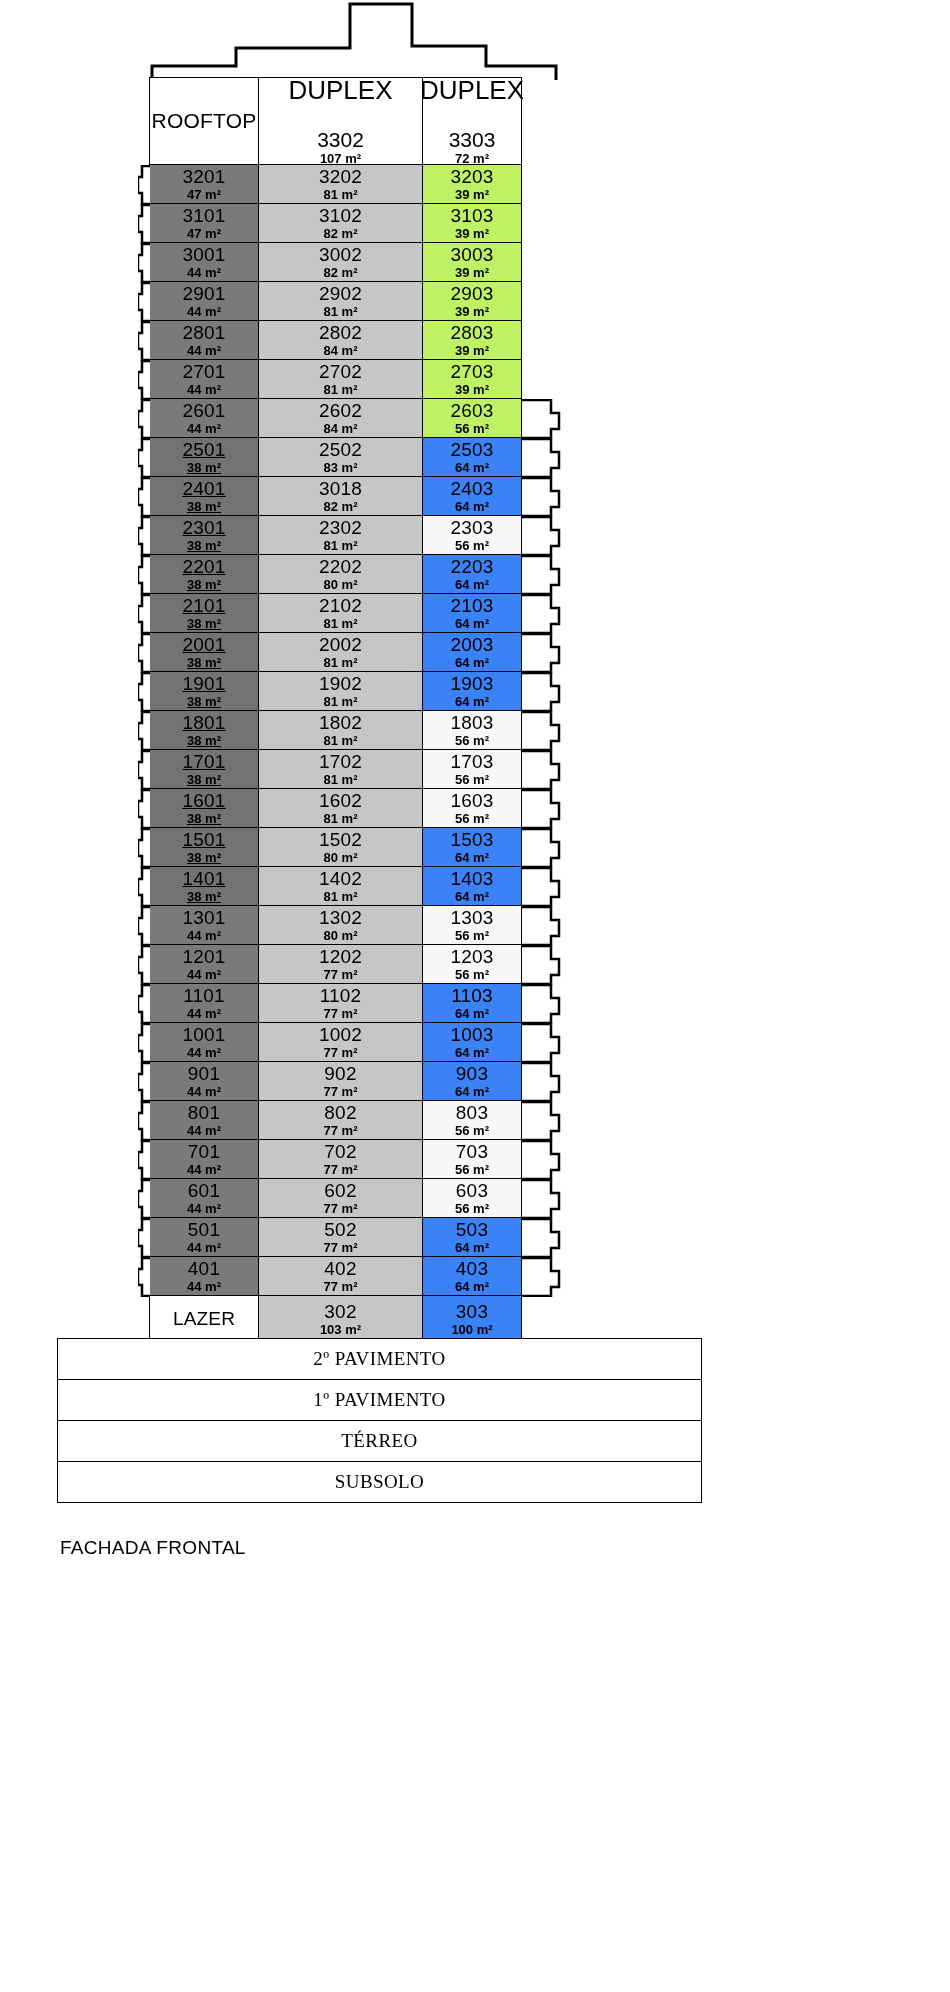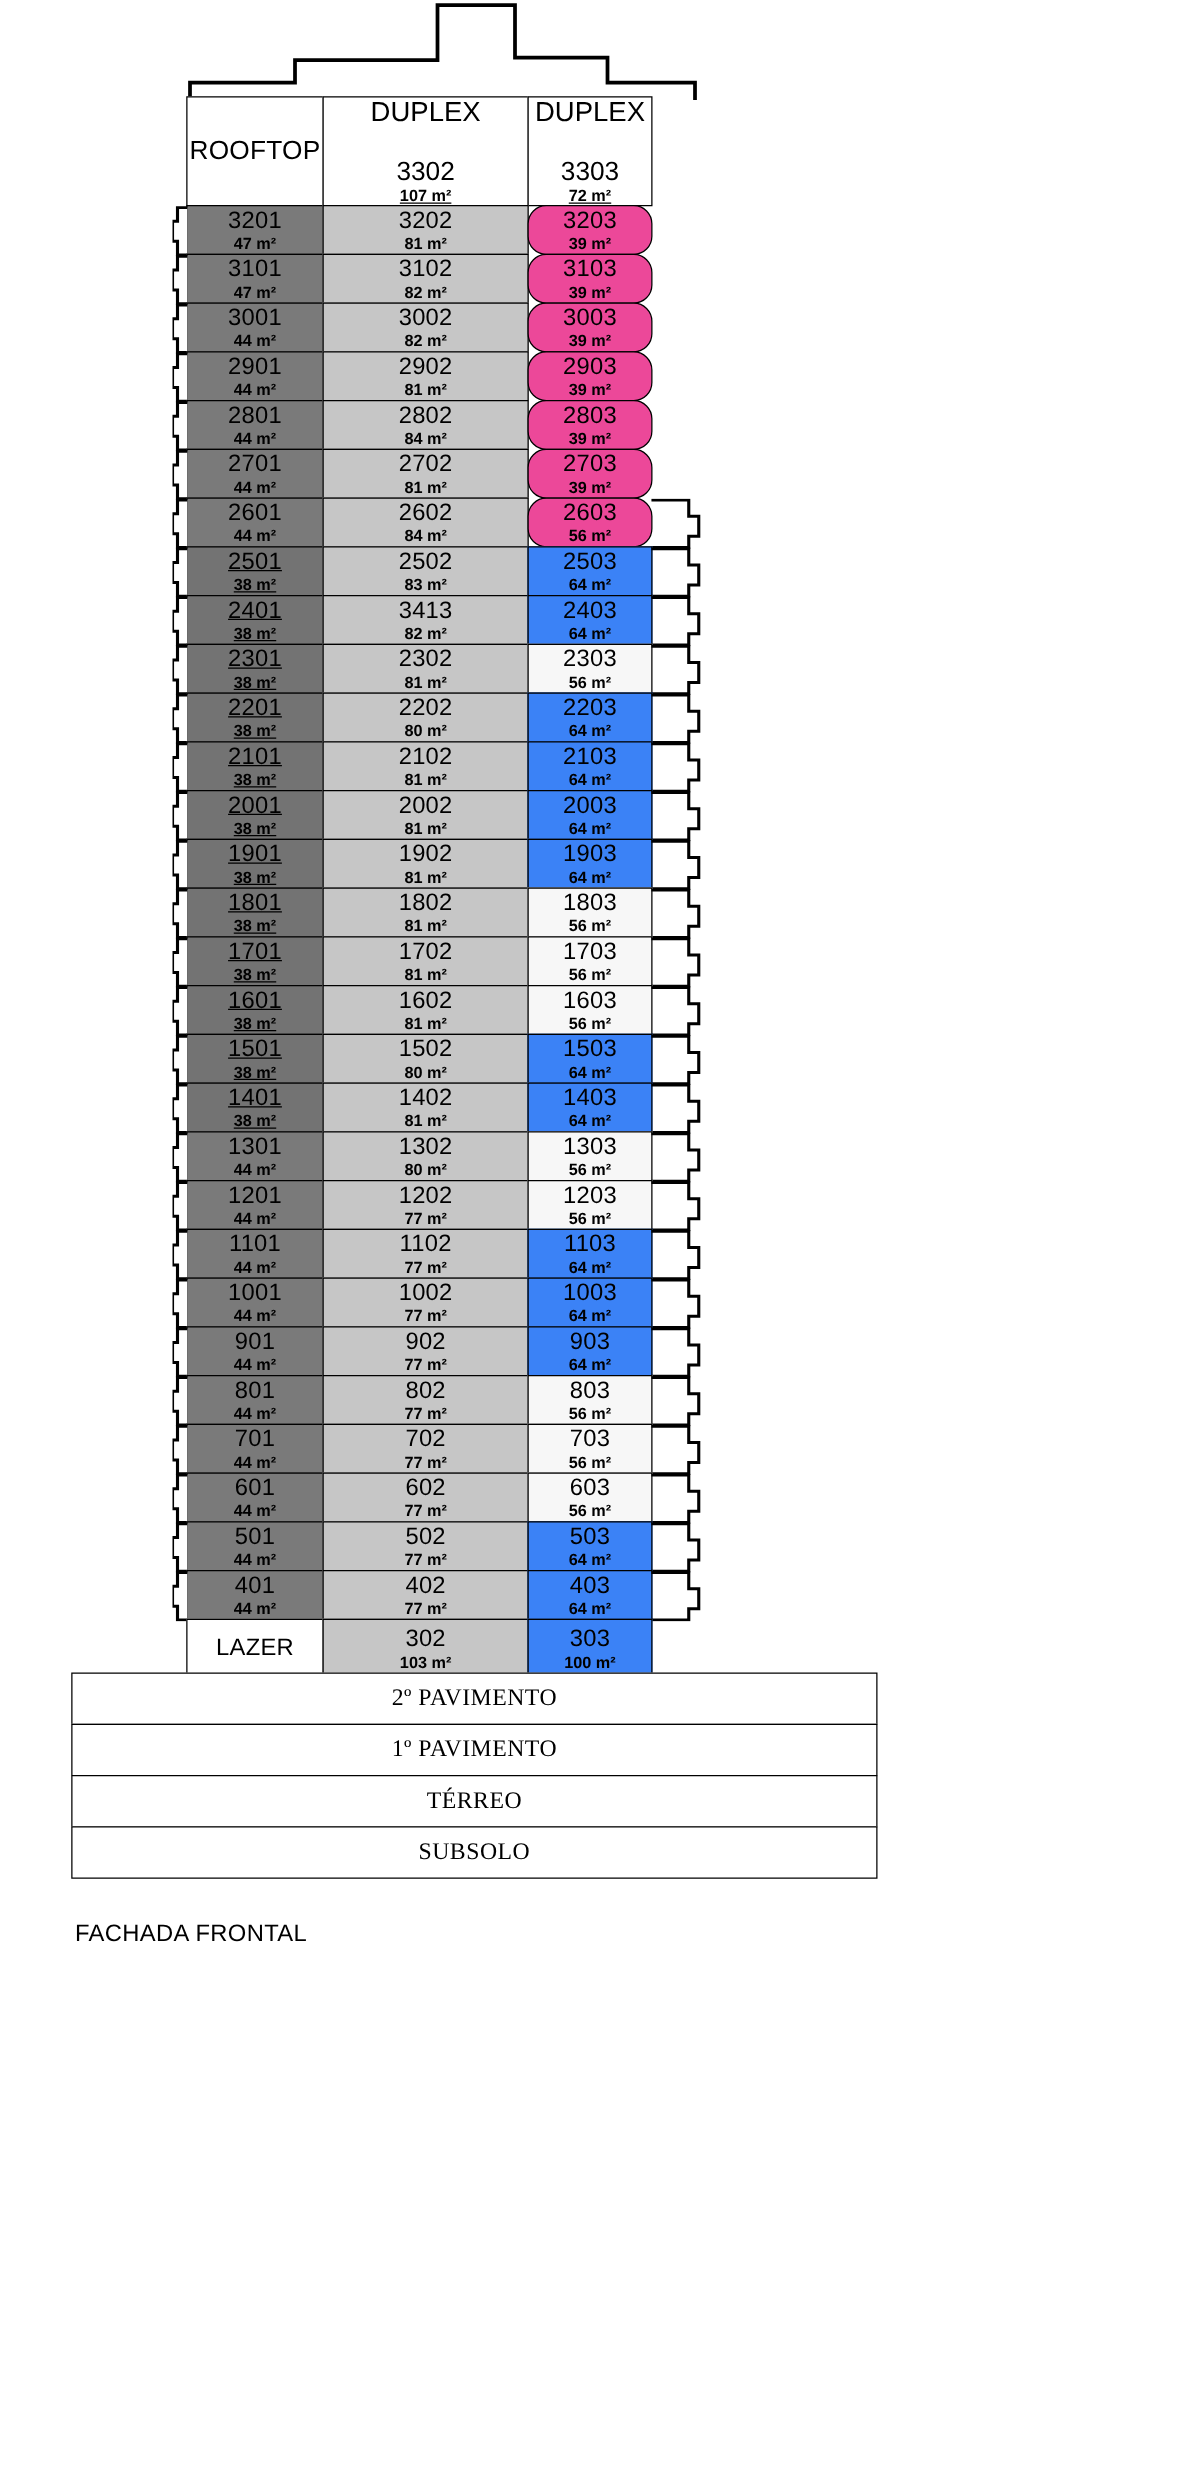--- a/index.html
+++ b/index.html
@@ -29,31 +29,31 @@
   .c1{width:110px;}
   .c2{width:165px;}
   .c3{width:100px;}
 
   .unit{font-size:19px;letter-spacing:.2px;}
   .area{font-size:13px;font-weight:bold;margin-top:1px;}
 
   
   .hdr .cell{height:88px;background:#ffffff;border-color:#000;}
   .hdr .unit{font-size:21px;}
-  .hdr .dup{font-size:22px;}
+  .hdr .dup{font-size:26px;}
   .hdr .num{font-size:21px;margin-top:26px;}
   .hdr .area{font-size:13px;text-decoration:underline;}
 
   
   .std .cell{height:40px;}
 
   
   .bg-dark   {background:#7a7a7a;}
   .bg-gray   {background:#c6c6c6;}
-  .bg-lgray  {background:#ec4899;border-radius:15px;}
+  .bg-lgray  {background:#bef264;}
   .bg-white  {background:#f7f7f7;}
   .bg-red    {background:#737373;text-decoration:underline;}
   .bg-pink   {background:#3b82f6;}
 
   
   .notchL{position:absolute;left:-12px;top:0;width:12px;height:100%;}
   .notchL svg{display:block;}
   
   .notchR{position:absolute;right:-40px;top:0;width:40px;height:100%;}
   .notchR svg{display:block;}
@@ -270,21 +270,21 @@
           <div class="cell c1 bg-red">
             <span class="notchL">
               <svg width="12" height="40" viewBox="0 0 12 40">
                 <path d="M12,1 L4,1 L4,12 L0,12 L0,28 L4,28 L4,39 L12,39" fill="#fff" stroke="#000" stroke-width="2.5"></path>
               </svg>
             </span>
             <span class="unit">2401</span>
             <span class="area">38 m²</span>
           </div>
           <div class="cell c2 bg-gray">
-            <span class="unit">3413</span>
+            <span class="unit">3018</span>
             <span class="area">82 m²</span>
           </div>
           <div class="cell c3 bg-pink">
             <span class="unit">2403</span>
             <span class="area">64 m²</span>
             <span class="notchR">
               <svg width="40" height="40" viewBox="0 0 40 40">
                 <path d="M0,1 L30,1 L30,14 L38,14 L38,30 L30,30 L30,39 L0,39" fill="none" stroke="#000" stroke-width="2.5"></path>
               </svg>
             </span>

